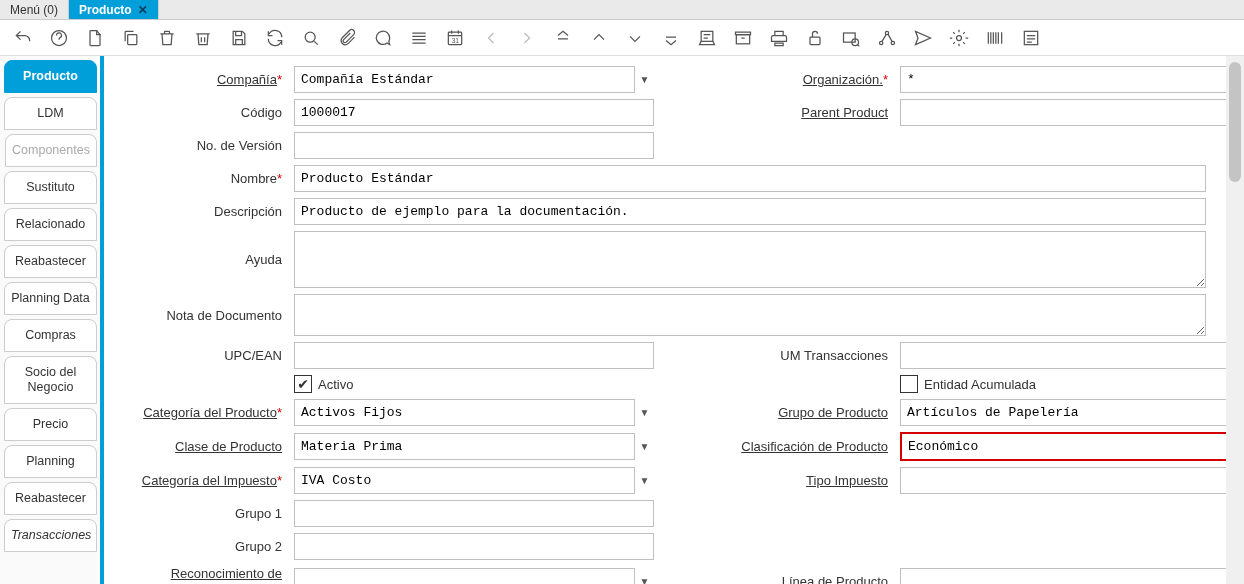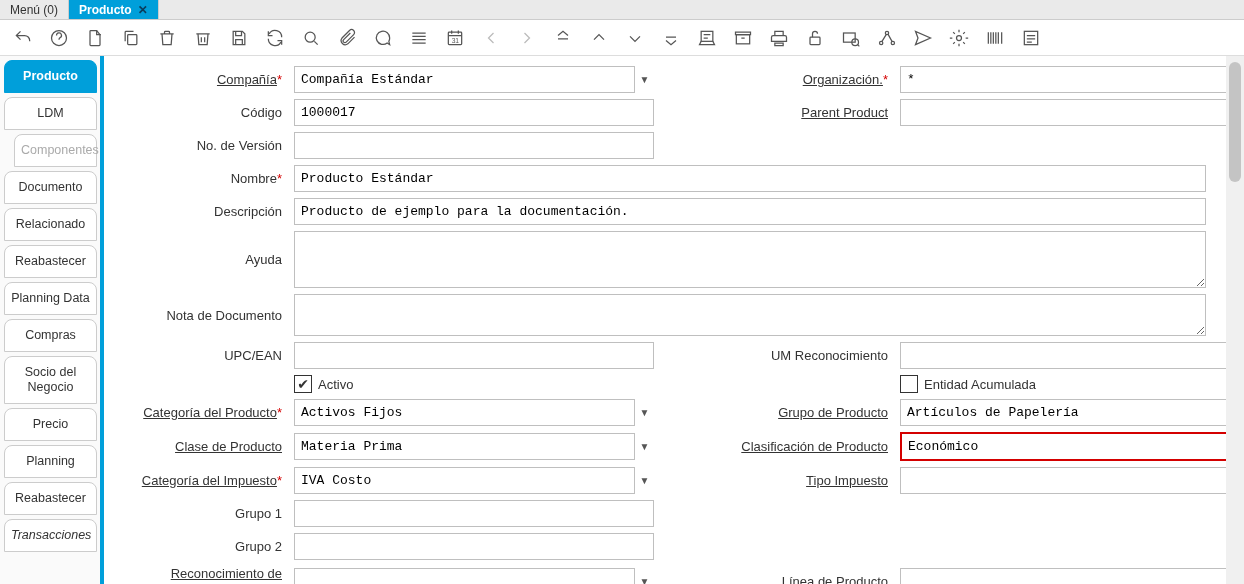--- a/index.html
+++ b/index.html
@@ -318,22 +318,22 @@
         <rect x="4" y="4" width="16" height="16"></rect>
         <path d="M7 9h10M7 13h10M7 17h6"></path>
       </svg>
     </div>
 </div>
 
 <div class="main">
   <div class="side-tabs">
     <div class="side-tab active"><span>Producto</span></div>
     <div class="side-tab"><span>LDM</span></div>
-    <div class="side-tab disabled" style="margin-left:14px"><span>Componentes</span></div>
-    <div class="side-tab"><span>Documento</span></div>
+    <div class="side-tab disabled" style="margin-left:5px"><span>Componentes</span></div>
+    <div class="side-tab"><span>Sustituto</span></div>
     <div class="side-tab"><span>Relacionado</span></div>
     <div class="side-tab"><span>Reabastecer</span></div>
     <div class="side-tab"><span>Planning Data</span></div>
     <div class="side-tab"><span>Compras</span></div>
     <div class="side-tab"><span>Socio del Negocio</span></div>
     <div class="side-tab"><span>Precio</span></div>
     <div class="side-tab"><span>Planning</span></div>
     <div class="side-tab"><span>Reabastecer</span></div>
     <div class="side-tab italic"><span>Transacciones</span></div>
   </div>
@@ -387,21 +387,21 @@
     </div>
 
     <div class="row full">
       <div class="lbl" style="align-self:center"><span>Nota de Documento</span></div>
       <textarea rows="2" style=""></textarea>
     </div>
 
     <div class="row">
       <div class="lbl"><span>UPC/EAN</span></div>
       <input class="text" value="" style="">
-      <div class="lbl"><span>UM Reconocimiento</span></div>
+      <div class="lbl"><span>UM Transacciones</span></div>
       <input class="text" value="" style="">
     </div>
 
     <div class="row">
       <div></div>
       <div class="chk">
         <div class="chk-box">✔</div>
         <span>Activo</span>
       </div>
       <div></div>

